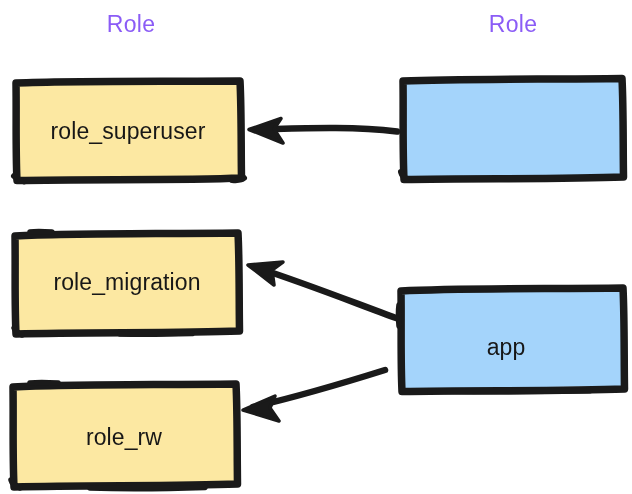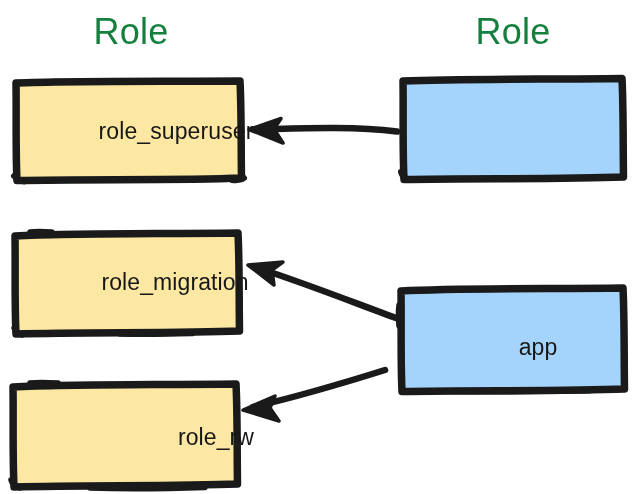--- a/index.html
+++ b/index.html
@@ -22,23 +22,23 @@
   #diagram-svg {
     position: absolute;
     top: 0;
     left: 0;
     width: 632px;
     height: 494px;
   }
   .col-title {
     position: absolute;
     font-family: "Liberation Sans", sans-serif;
-    font-size: 36px;
+    font-size: 23px;
     font-weight: 400;
-    color: #15803d;
+    color: #8b5cf6;
     letter-spacing: 0.3px;
     white-space: nowrap;
     text-align: center;
   }
   #title-role {
     left: 46px;
     top: 11px;
     width: 170px;
   }
   #title-user {
@@ -48,45 +48,43 @@
   }
   .node-label {
     position: absolute;
     font-family: "Liberation Sans", sans-serif;
     font-size: 23px;
     font-weight: 400;
     color: #171717;
     white-space: nowrap;
     text-align: center;
     letter-spacing: 0.1px;
-    padding-left: 48px;
   }
   #label-role-superuser {
     left: 14px;
     top: 118px;
     width: 228px;
   }
   #label-role-migration {
     left: 13px;
     top: 269px;
     width: 228px;
   }
   #label-role-rw {
     left: 10px;
     top: 424px;
     width: 228px;
-    margin-left: 44px;
   }
   #label-dba {
     left: 400px;
     top: 115px;
     width: 224px;
   }
   #label-app {
-    left: 378px;
+    left: 394px;
     top: 334px;
     width: 224px;
   }
 </style>
 </head>
 <body>
 
 <div id="canvas">
 
   <svg id="diagram-svg" viewBox="0 0 632 494">

